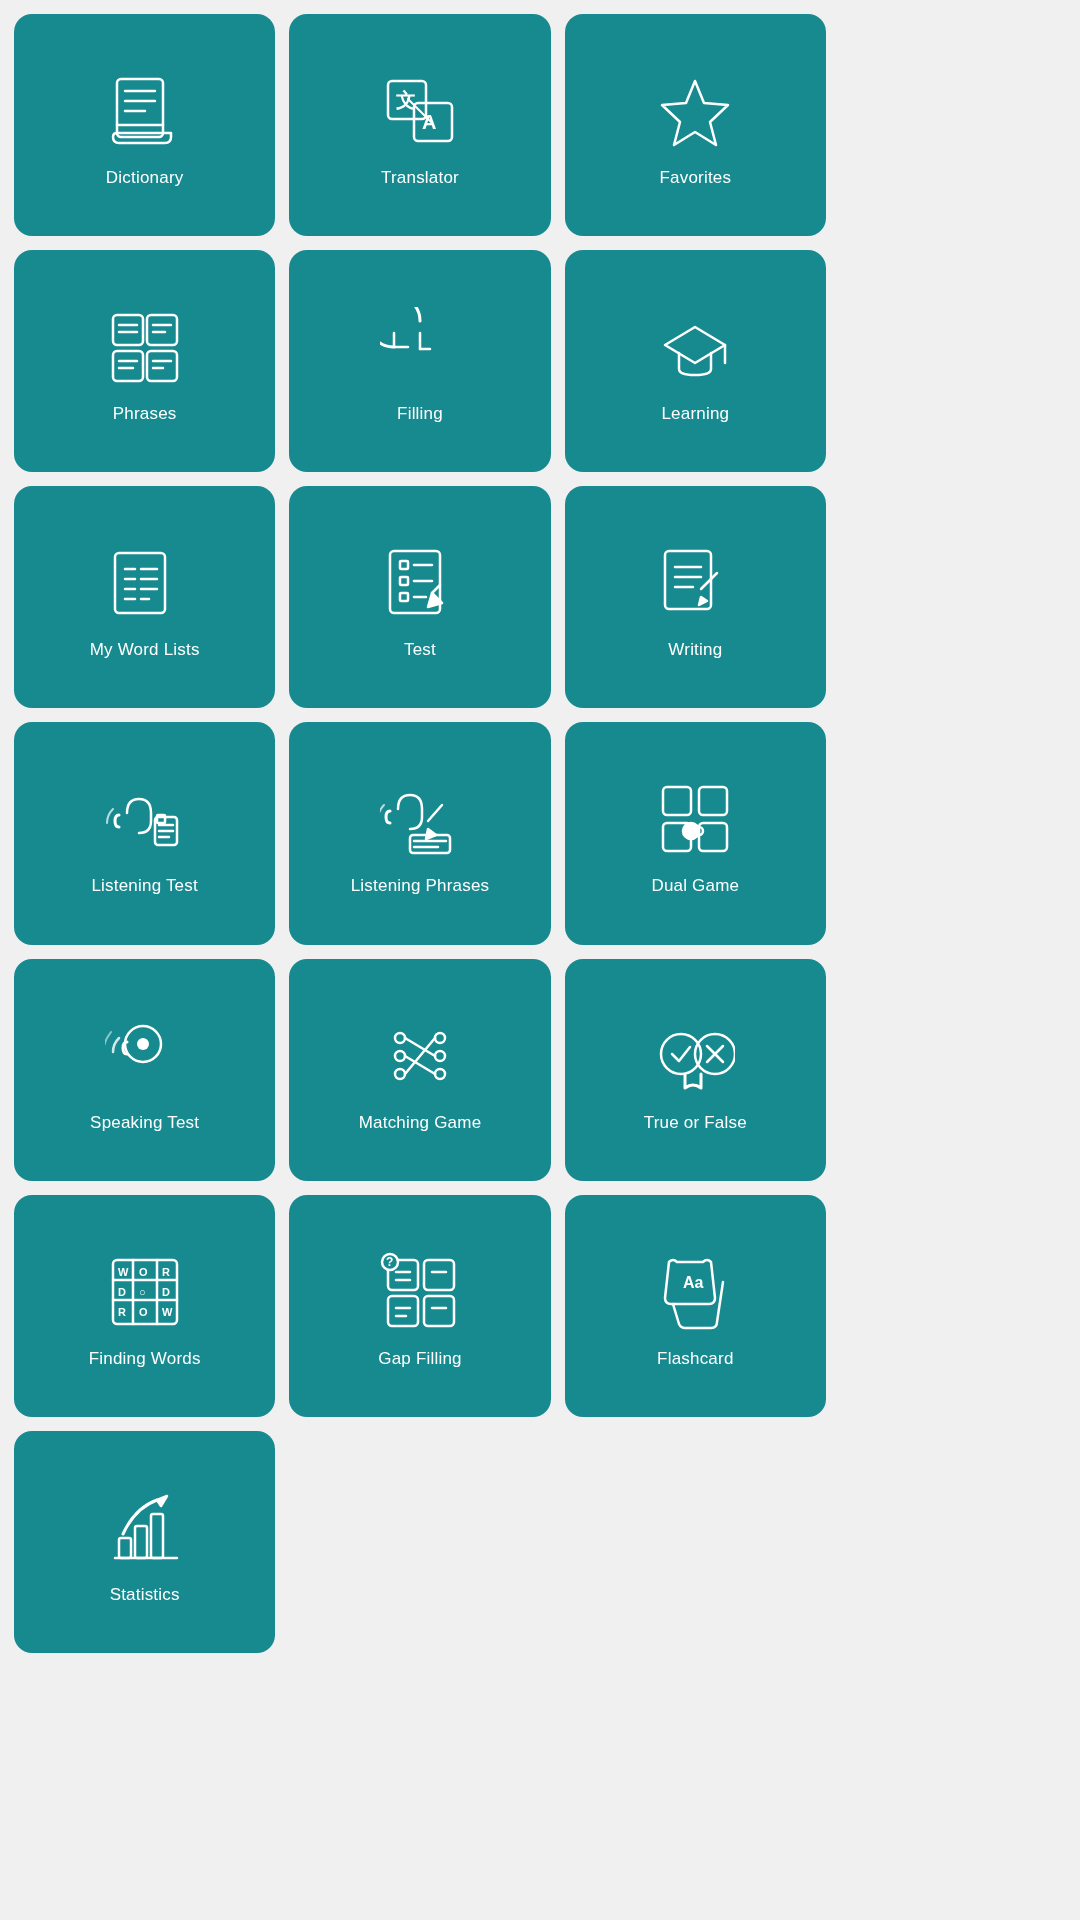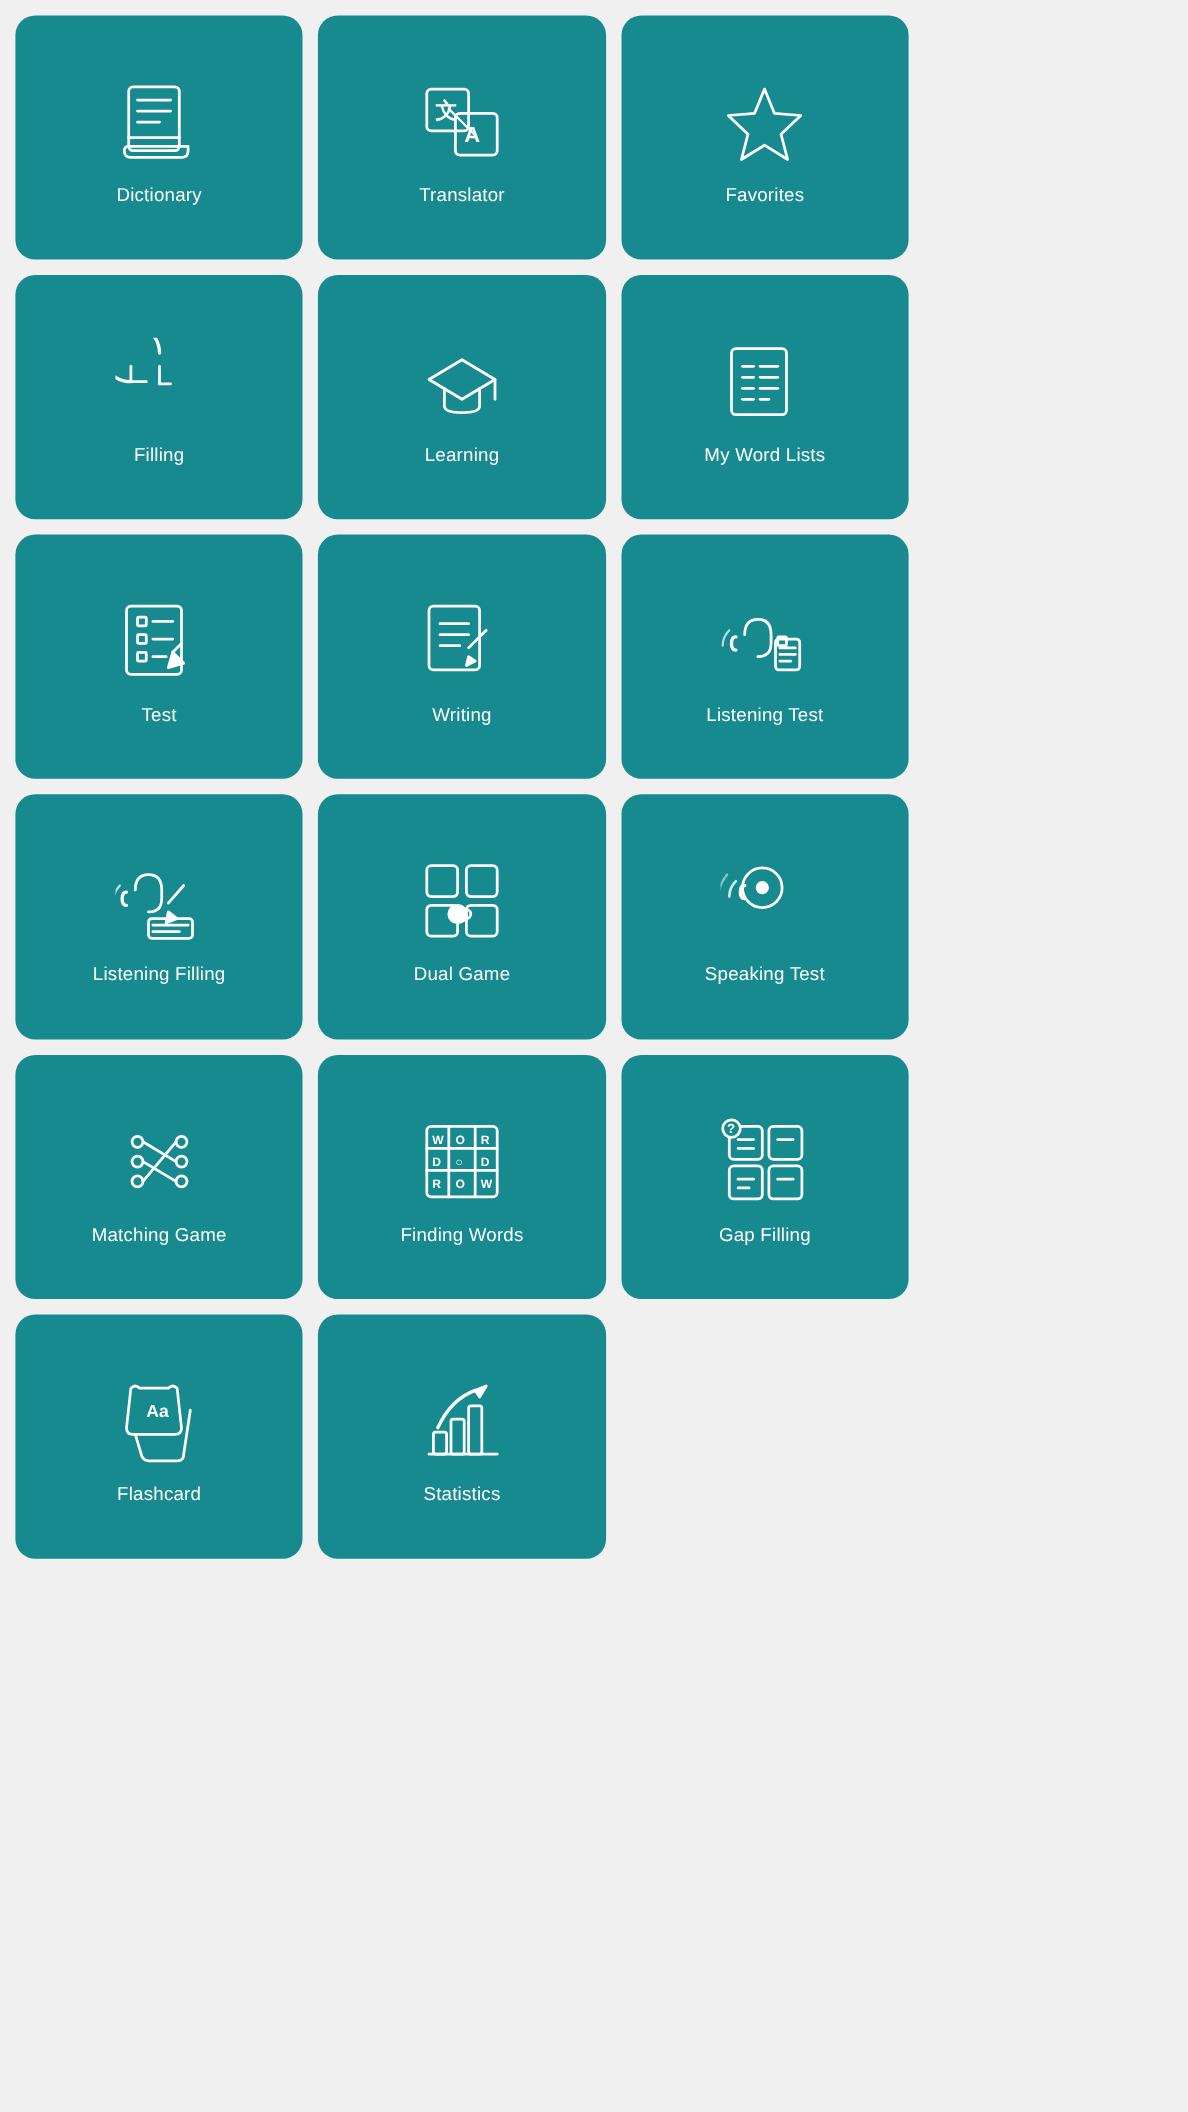--- a/index.html
+++ b/index.html
@@ -85,20 +85,39 @@
       <div class="tile-icon">
         <svg viewBox="0 0 80 80">
           <polygon points="40,10 49,32 73,34 55,51 61,74 40,61 19,74 25,51 7,34 31,32" stroke-width="2.5"></polygon>
         </svg>
       </div>
       <div class="tile-label">Favorites</div>
     </div>
     <div class="tile">
       <div class="tile-icon">
         <svg viewBox="0 0 80 80">
+          <rect x="8" y="8" width="30" height="30" rx="4"></rect>
+          <line x1="14" y1="18" x2="32" y2="18"></line>
+          <line x1="14" y1="25" x2="32" y2="25"></line>
+          <rect x="8" y="44" width="30" height="30" rx="4"></rect>
+          <line x1="14" y1="54" x2="32" y2="54"></line>
+          <line x1="14" y1="61" x2="28" y2="61"></line>
+          <rect x="42" y="8" width="30" height="30" rx="4"></rect>
+          <line x1="48" y1="18" x2="66" y2="18"></line>
+          <line x1="48" y1="25" x2="60" y2="25"></line>
+          <rect x="42" y="44" width="30" height="30" rx="4"></rect>
+          <line x1="48" y1="54" x2="66" y2="54"></line>
+          <line x1="48" y1="61" x2="58" y2="61"></line>
+        </svg>
+      </div>
+      <div class="tile-label">Phrases</div>
+    </div>
+    <div class="tile">
+      <div class="tile-icon">
+        <svg viewBox="0 0 80 80">
           <path d="M14 40 A26 26 0 1 1 40 14" stroke-width="3" fill="none"></path>
           <polyline points="14,26 14,40 28,40"></polyline>
           <line x1="40" y1="26" x2="40" y2="42"></line>
           <line x1="40" y1="42" x2="50" y2="42"></line>
         </svg>
       </div>
       <div class="tile-label">Filling</div>
     </div>
     <div class="tile">
       <div class="tile-icon">
@@ -176,21 +195,21 @@
           <path d="M18 30 Q18 16 30 16 Q42 16 42 30 L42 38 Q42 50 30 50" fill="none"></path>
           <path d="M10 32 Q6 32 6 38 Q6 44 10 44" fill="none" stroke-width="3"></path>
           <path d="M4 26 Q-2 32 -2 40" stroke-width="2" opacity="0.7"></path>
           <line x1="48" y1="42" x2="62" y2="26"></line>
           <path d="M48 50 L46 60 L56 56 Z" fill="white"></path>
           <rect x="30" y="56" width="40" height="18" rx="3"></rect>
           <line x1="34" y1="62" x2="66" y2="62"></line>
           <line x1="34" y1="68" x2="58" y2="68"></line>
         </svg>
       </div>
-      <div class="tile-label">Listening Filling</div>
+      <div class="tile-label">Listening Phrases</div>
     </div>
     <div class="tile">
       <div class="tile-icon">
         <svg viewBox="0 0 80 80">
           <rect x="8" y="8" width="28" height="28" rx="4"></rect>
           <rect x="44" y="8" width="28" height="28" rx="4"></rect>
           <rect x="8" y="44" width="28" height="28" rx="4"></rect>
           <rect x="44" y="44" width="28" height="28" rx="4"></rect>
           <circle cx="36" cy="52" r="8" fill="white" stroke="white"></circle>
           <circle cx="44" cy="52" r="4" stroke="white" fill="none"></circle>
@@ -218,20 +237,33 @@
           <circle cx="20" cy="58" r="5"></circle>
           <circle cx="60" cy="22" r="5"></circle>
           <circle cx="60" cy="40" r="5"></circle>
           <circle cx="60" cy="58" r="5"></circle>
           <line x1="25" y1="22" x2="55" y2="40"></line>
           <line x1="25" y1="40" x2="55" y2="58"></line>
           <line x1="25" y1="58" x2="55" y2="22"></line>
         </svg>
       </div>
       <div class="tile-label">Matching Game</div>
+    </div>
+    <div class="tile">
+      <div class="tile-icon">
+        <svg viewBox="0 0 80 80">
+          <circle cx="26" cy="38" r="20" fill="none"></circle>
+          <polyline points="17,38 24,45 35,31"></polyline>
+          <circle cx="60" cy="38" r="20" fill="none"></circle>
+          <line x1="52" y1="30" x2="68" y2="46"></line>
+          <line x1="68" y1="30" x2="52" y2="46"></line>
+          <path d="M30 58 L30 72 Q38 66 46 72 L46 58" fill="none" stroke-width="3"></path>
+        </svg>
+      </div>
+      <div class="tile-label">True or False</div>
     </div>
     <div class="tile">
       <div class="tile-icon">
         <svg viewBox="0 0 80 80">
           <rect x="8" y="8" width="64" height="64" rx="4"></rect>
           <line x1="8" y1="28" x2="72" y2="28"></line>
           <line x1="8" y1="48" x2="72" y2="48"></line>
           <line x1="28" y1="8" x2="28" y2="72"></line>
           <line x1="52" y1="8" x2="52" y2="72"></line>
           <text x="13" y="24" font-size="11" fill="white" stroke="none" font-family="Arial" font-weight="bold">W</text>

